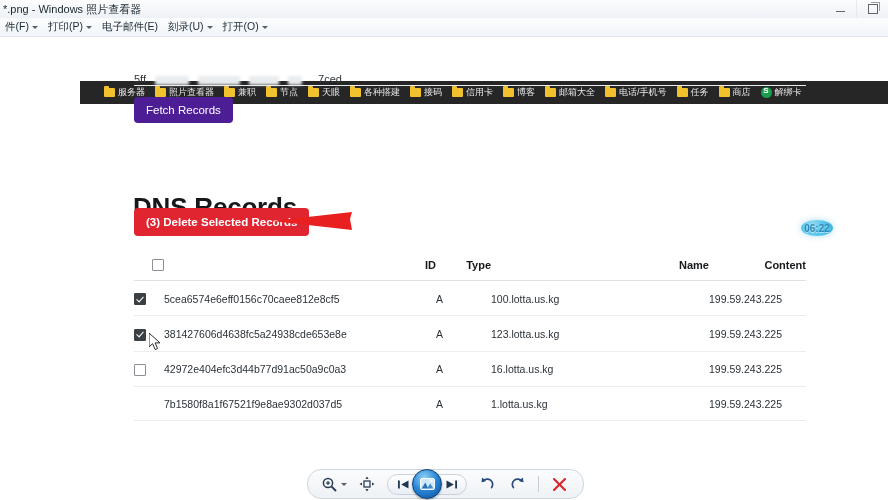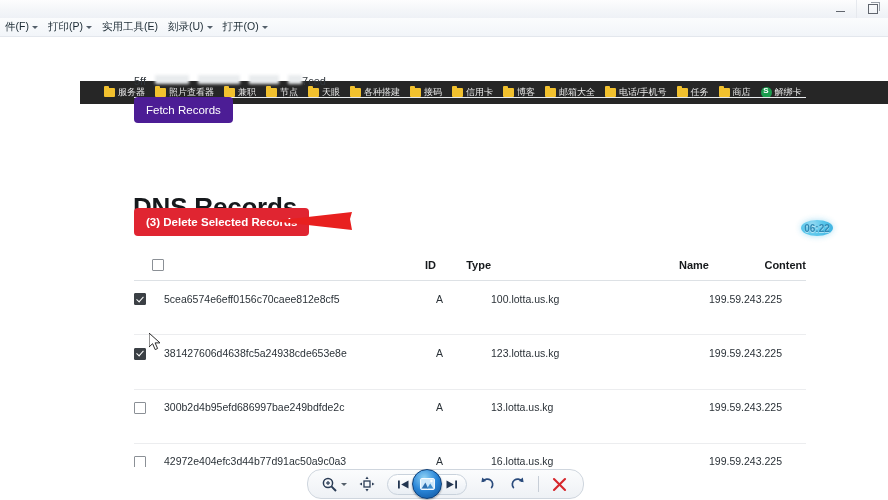--- a/index.html
+++ b/index.html
@@ -96,23 +96,23 @@
     background: #1a9d4e; position: relative; flex: none;
   }
   .globe-ic::after{
     content:"S"; position:absolute; left:0; top:-1px; width:11px;
     text-align:center; font-size:8px; color:#fff; font-weight:bold;
     font-family:"Liberation Sans", sans-serif;
   }
 
   
   .clipped-row {
-    position: absolute; left: 134px; top: 38px; width: 672px; height: 22px;
+    position: absolute; left: 134px; top: 26px; width: 672px; height: 22px;
     border-bottom: 1px solid #e9ecef;
-    display: flex; align-items: flex-start;
+    display: flex; align-items: flex-end;
   }
   .clip-text { font-size: 11px; color: #31373d; }
   .blur-block {
     height: 9px; background: #e9ecee; border-radius: 1px;
     filter: blur(1.6px); margin-left: 9px;
   }
 
   .fetch-btn {
     position: absolute; left: 134px; top: 60px;
     background: #4c1d95; color: #fff; border: none; border-radius: 4px;
@@ -141,21 +141,21 @@
   .dns-table {
     position: absolute; left: 134px; top: 215px; width: 672px;
     border-collapse: collapse;
   }
   .dns-table th {
     text-align: right; font-size: 11px; font-weight: bold; color: #16191c;
     padding: 6px 0 9px 0; border-bottom: 1px solid #dde1e5;
   }
   .dns-table td {
     font-size: 10.5px; color: #2b3238;
-    padding: 11px 0 29px 0; border-bottom: 1px solid #ecedef;
+    padding: 11px 0 10px 0; border-bottom: 1px solid #ecedef;
   }
   .col-check { width: 30px; }
   .col-id { width: 272px; }
   .col-type { width: 55px; }
   .col-name { width: 218px; }
   .col-content { width: 97px; }
 
   .cbx {
     width: 10px; height: 10px; border: 1px solid #8b9096; background: #fff;
     border-radius: 1px; display: inline-block; position: relative;
@@ -216,41 +216,42 @@
   }
   .divider-v { width:1px; height:16px; background:#c7ced7; }
   .blur-wrap { display:flex; align-items:center; }
 </style>
 </head>
 <body>
 
 <div id="root">
 
   <div class="titlebar">
+    <div class="titlebar-text">*.png - Windows 照片查看器</div>
     <div class="winbtns">
       <div class="winbtn">
         <div class="glyph-min"></div>
       </div>
       <div class="winbtn">
         <div class="glyph-max"></div>
       </div>
     </div>
   </div>
 
   <div class="menubar">
     <div class="menuitem">
       <span>件(F)</span>
       <span class="caret"></span>
     </div>
     <div class="menuitem">
       <span>打印(P)</span>
       <span class="caret"></span>
     </div>
     <div class="menuitem">
-      <span>实用工具(E)</span>
+      <span>电子邮件(E)</span>
     </div>
     <div class="menuitem">
       <span>刻录(U)</span>
       <span class="caret"></span>
     </div>
     <div class="menuitem">
       <span>打开(O)</span>
       <span class="caret"></span>
     </div>
   </div>
@@ -317,21 +318,21 @@
       </div>
 
     <div class="clipped-row">
       <span class="clip-text">5ff</span>
       <span class="blur-wrap">
         <span class="blur-block" style="width:34px"></span>
         <span class="blur-block" style="width:42px"></span>
         <span class="blur-block" style="width:30px"></span>
         <span class="blur-block" style="width:14px"></span>
       </span>
-      <span class="clip-text" style="">7ced</span>
+      <span class="clip-text" style="margin-left:16px">7ced</span>
     </div>
 
     <button class="fetch-btn">Fetch Records</button>
 
     <div class="page-title">DNS Records</div>
 
     <button class="delete-btn">(3) Delete Selected Records</button>
 
     <svg class="red-arrow" viewBox="0 0 82 24">
       <polygon points="0,12 80,3 78,10 80,21" fill="#e8201f"></polygon>
@@ -366,27 +367,20 @@
           </tr>
           <tr>
             <td><span class="cbx checked"></span></td>
             <td>381427606d4638fc5a24938cde653e8e</td>
             <td>A</td>
             <td>123.lotta.us.kg</td>
             <td>199.59.243.225</td>
           </tr>
           <tr>
             <td><span class="cbx"></span></td>
-            <td>300b2d4b95efd686997bae249bdfde2c</td>
-            <td>A</td>
-            <td>13.lotta.us.kg</td>
-            <td>199.59.243.225</td>
-          </tr>
-          <tr>
-            <td><span class="cbx"></span></td>
             <td>42972e404efc3d44b77d91ac50a9c0a3</td>
             <td>A</td>
             <td>16.lotta.us.kg</td>
             <td>199.59.243.225</td>
           </tr>
           <tr>
             <td></td>
             <td>7b1580f8a1f67521f9e8ae9302d037d5</td>
             <td>A</td>
             <td>1.lotta.us.kg</td>

